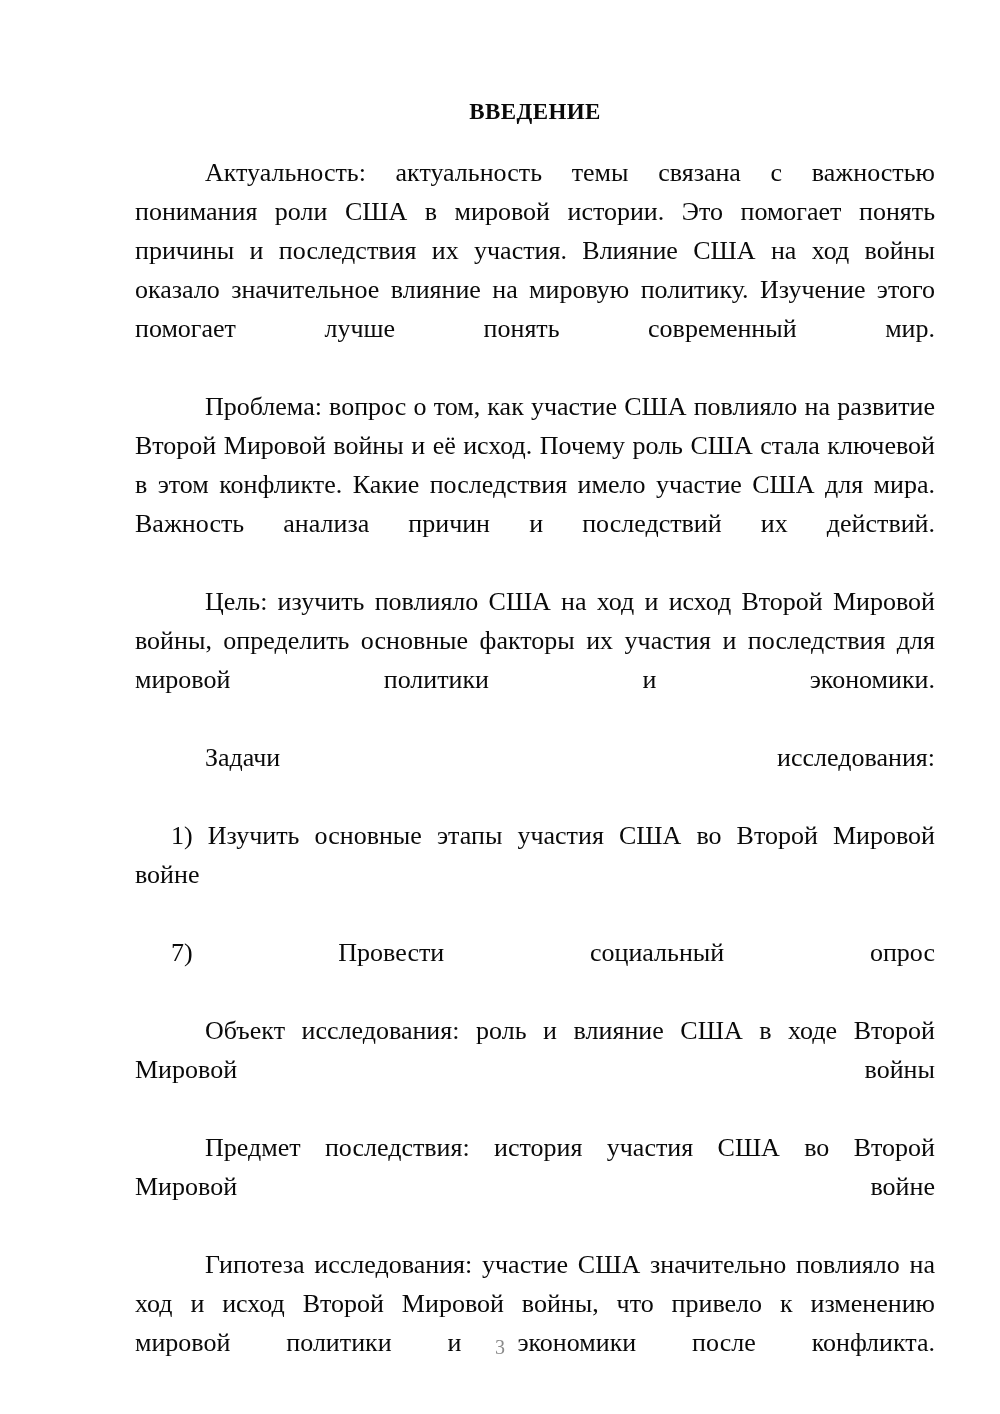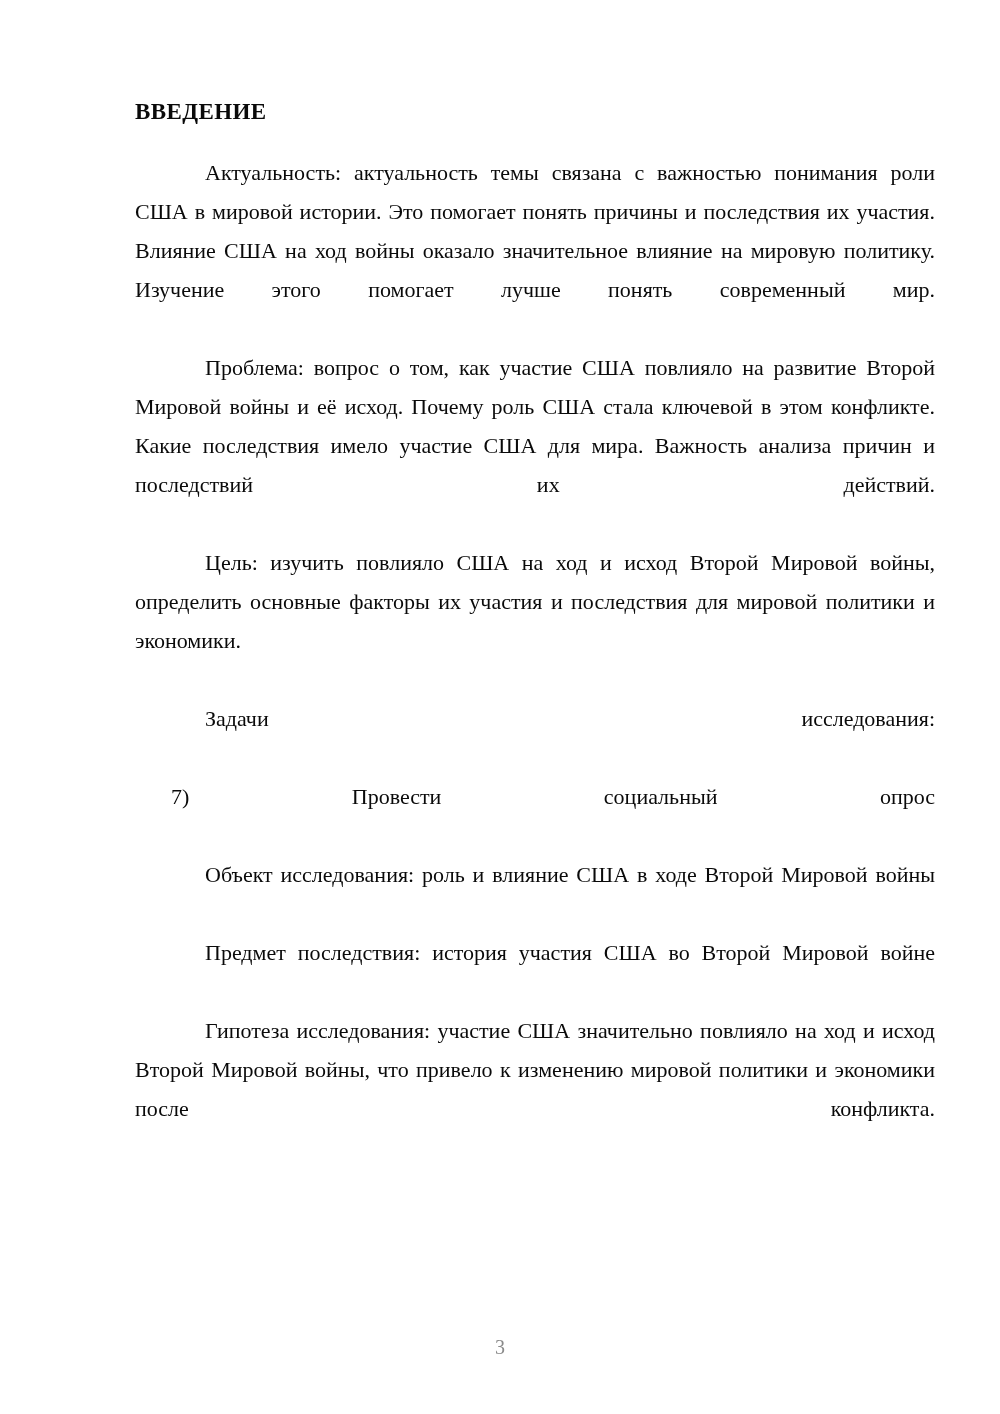--- a/index.html
+++ b/index.html
@@ -22,28 +22,28 @@
   #content {
     position: absolute;
     left: 135px;
     top: 92px;
     width: 800px;
   }
 
   .doc-title {
     font-size: 23px;
     font-weight: bold;
-    text-align: left;
+    text-align: center;
     letter-spacing: 0.4px;
     line-height: 39px;
     margin: 0 0 22px 0;
   }
 
   .para {
-    font-size: 22px;
+    font-size: 26px;
     line-height: 39px;
     text-align: justify;
     text-justify: inter-word;
     margin: 0 0 0 0;
     text-indent: 70px;
     hyphens: none;
     word-spacing: 0.2px;
   }
 
   .para.listitem {
@@ -75,20 +75,21 @@
 <div id="page">
 
   <div id="content">
     <h1 class="doc-title">ВВЕДЕНИЕ</h1>
 
     <div id="paragraphs">
         <p class="para">Актуальность: актуальность темы связана с важностью понимания роли США в мировой истории. Это помогает понять причины и последствия их участия. Влияние США на ход войны оказало значительное влияние на мировую политику. Изучение этого помогает лучше понять современный мир.</p>
         <p class="para">Проблема: вопрос о том, как участие США повлияло на развитие Второй Мировой войны и её исход. Почему роль США стала ключевой в этом конфликте. Какие последствия имело участие США для мира. Важность анализа причин и последствий их действий.</p>
         <p class="para">Цель: изучить повлияло США на ход и исход Второй Мировой войны, определить основные факторы их участия и последствия для мировой политики и экономики.</p>
         <p class="para">Задачи исследования:</p>
+        <p class="para listitem">1) Изучить основные этапы участия США во Второй Мировой войне</p>
         <p class="para listitem">7) Провести социальный опрос</p>
         <p class="para">Объект исследования: роль и влияние США в ходе Второй Мировой войны</p>
         <p class="para">Предмет последствия: история участия США во Второй Мировой войне</p>
         <p class="para">Гипотеза исследования: участие США значительно повлияло на ход и исход Второй Мировой войны, что привело к изменению мировой политики и экономики после конфликта.</p>
       </div>
   </div>
 
   <div class="page-number">3</div>
 
 </div>

